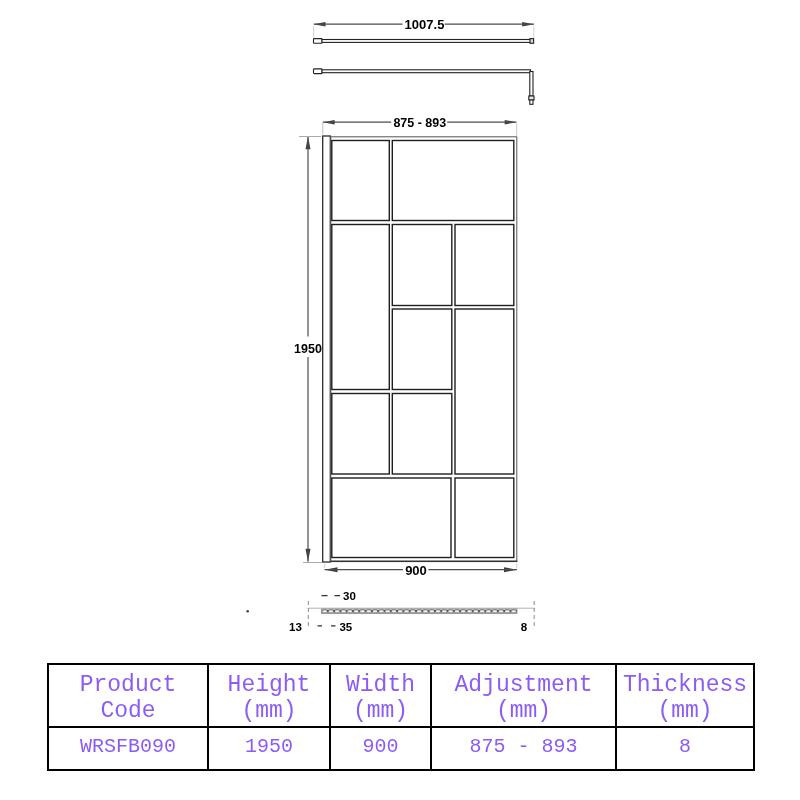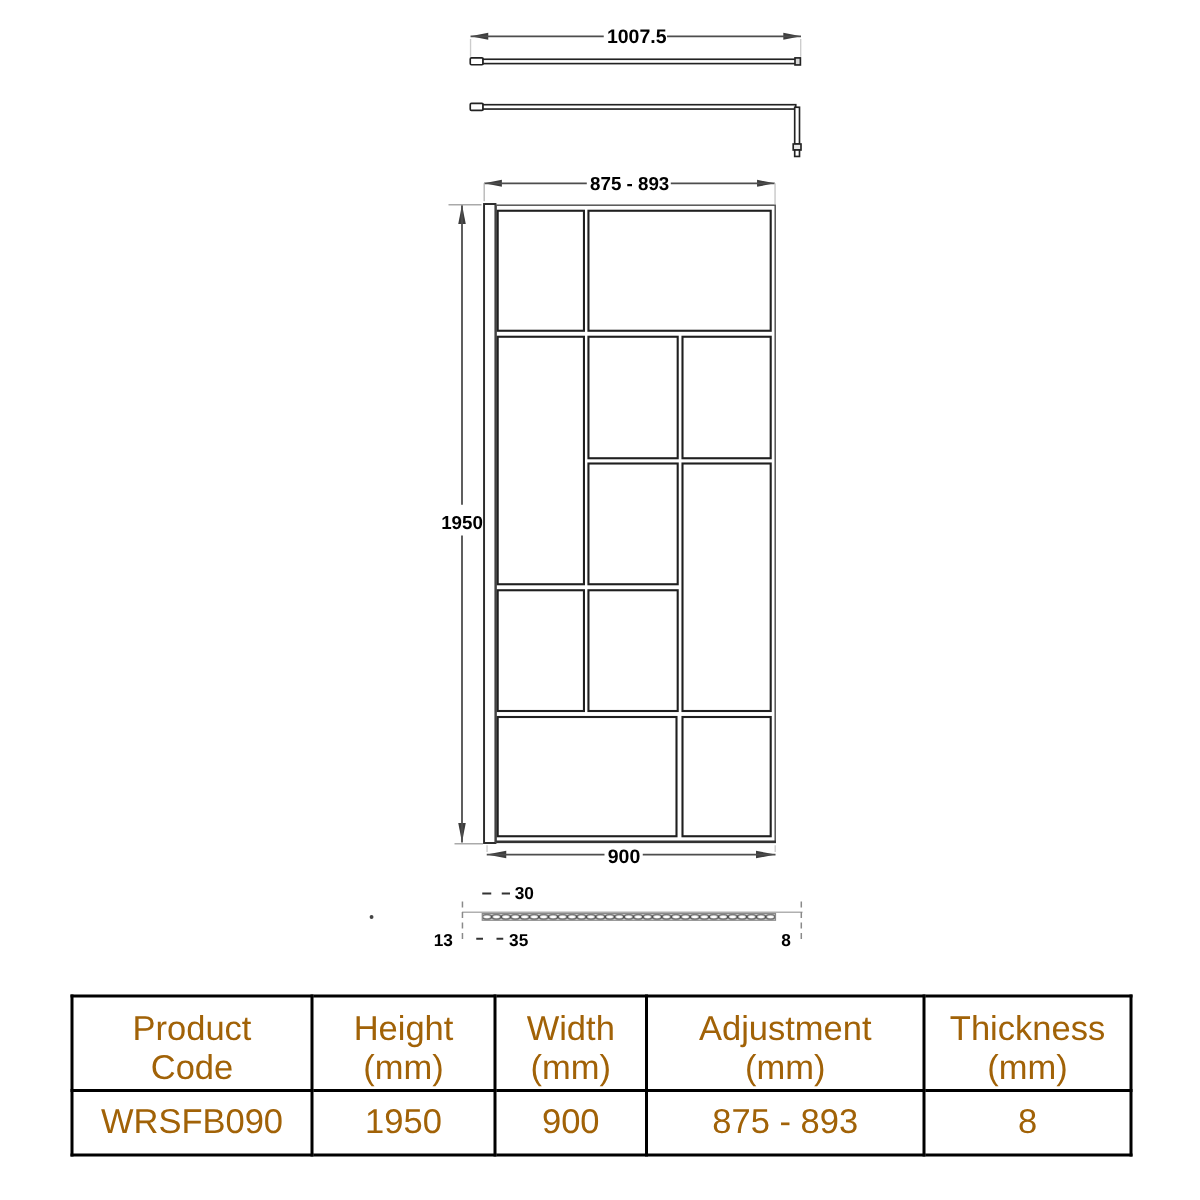--- a/index.html
+++ b/index.html
@@ -1,22 +1,22 @@
 <!DOCTYPE html>
 <html><head>
 <meta charset="utf-8">
 <style>
   html,body{margin:0;padding:0;background:#ffffff;}
   #page{position:relative;width:800px;height:800px;background:#ffffff;font-family:"Liberation Sans",sans-serif;overflow:hidden;padding-left:29px;}
   #drawing{position:absolute;left:0;top:0;}
   table.spec{position:absolute;left:47px;top:663px;border-collapse:collapse;table-layout:fixed;
-    font-family:Liberation Sans, sans-serif;color:#a16207;}
+    font-family:Liberation Mono, monospace;color:#8b5cf6;}
   table.spec td{border:2px solid #000;text-align:center;padding:0;box-sizing:border-box;}
   table.spec .hdr td{height:63px;font-size:23px;line-height:26px;vertical-align:top;padding-top:7px;}
-  table.spec .dat td{height:43px;font-size:23px;line-height:26px;vertical-align:top;padding-top:5.5px;}
+  table.spec .dat td{height:43px;font-size:20px;line-height:26px;vertical-align:top;padding-top:5.5px;}
 </style>
 </head>
 <body>
 <div id="page">
 <svg id="drawing" width="800" height="660" viewBox="0 0 800 660">
   <defs>
     <pattern id="hatch" x="321.5" y="609" width="6.3" height="4.5" patternUnits="userSpaceOnUse">
       <ellipse cx="3.15" cy="2.25" rx="3.0" ry="1.6" fill="none" stroke="#4f4f4f" stroke-width="1"></ellipse>
     </pattern>
   </defs>

